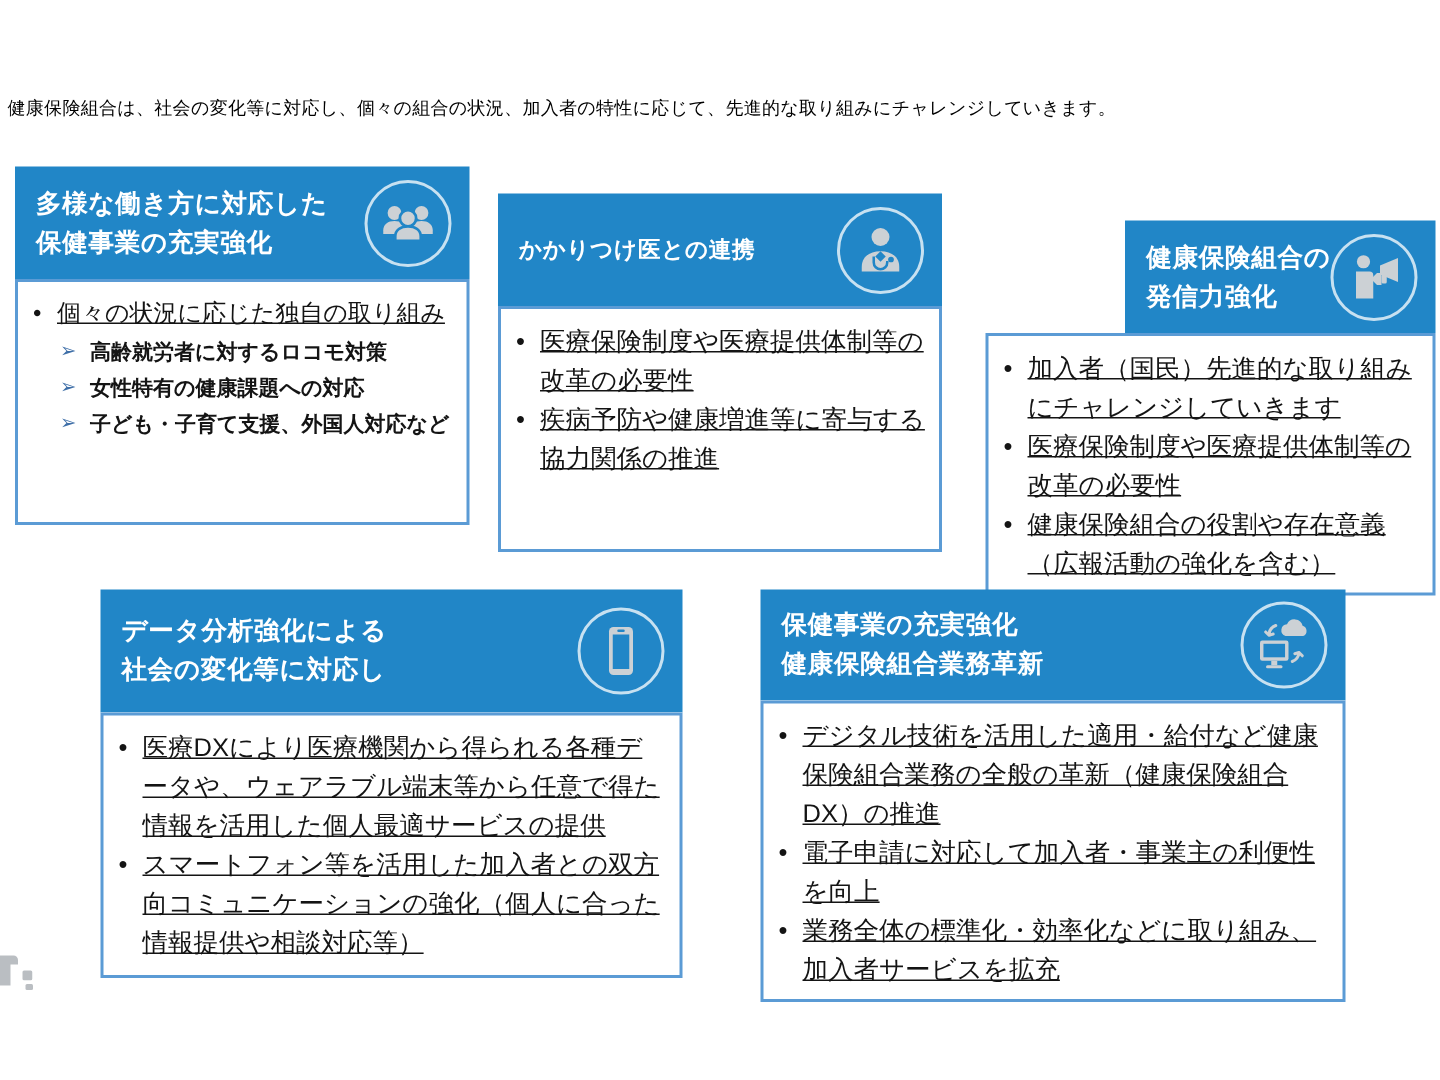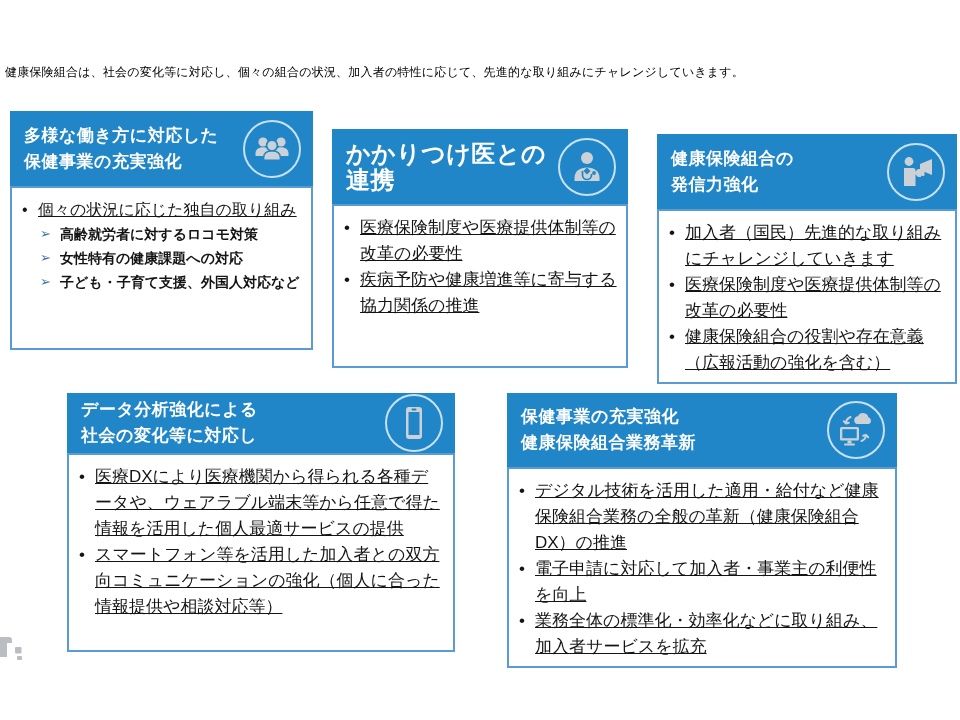--- a/index.html
+++ b/index.html
@@ -21,21 +21,21 @@
     background:#2186c7;
     display:flex; align-items:center; justify-content:space-between;
     padding:0 12px 0 14px;
     flex:none;
   }
   .card-title {
     color:#ffffff; font-weight:bold; font-size:17px; line-height:26px;
     letter-spacing:0.5px;
   }
   .card-title .tline { display:block; }
-  .title-lg { font-size:24px; }
+  .title-lg { font-size:15px; }
   .icon-circle {
     flex:none;
     width:58px; height:58px; border-radius:50%;
     border:2.5px solid rgba(255,255,255,0.75);
     display:flex; align-items:center; justify-content:center;
   }
   .icon-circle svg { display:block; }
   .card-body {
     flex:1;
     background:#ffffff;
@@ -50,24 +50,24 @@
     display:flex; font-size:14px; line-height:24px; color:#141414;
     padding-left:18px;
   }
   .sub-bullet .smark { flex:none; width:20px; color:#3f6fa8; font-size:13px; }
   .sub-bullet .stext { flex:1;font-weight:bold; }
   
   #card-1 { left:10px;  top:111px; width:303px; height:239px; }
   #card-1 .card-header { height:75px; }
   #card-2 { left:332px; top:129px; width:296px; height:239px; }
   #card-2 .card-header { height:75px; }
-  #card-3 { left:657px; top:134px; width:300px; height:242px; }
+  #card-3 { left:657px; top:147px; width:300px; height:242px;align-items:flex-end; }
   #card-3 .card-header { height:75px; }
   #card-4 { left:67px;  top:393px; width:388px; height:259px; }
-  #card-4 .card-header { height:60px; }
+  #card-4 .card-header { height:82px; }
   #card-5 { left:507px; top:393px; width:390px; height:262px; }
   #card-5 .card-header { height:74px; }
   .watermark { position:absolute; left:0; top:631px; opacity:0.8; }
 </style>
 </head>
 <body>
 
 <div class="intro">健康保険組合は、社会の変化等に対応し、個々の組合の状況、加入者の特性に応じて、先進的な取り組みにチャレンジしていきます。</div>
 
 <div class="card" id="card-1">

